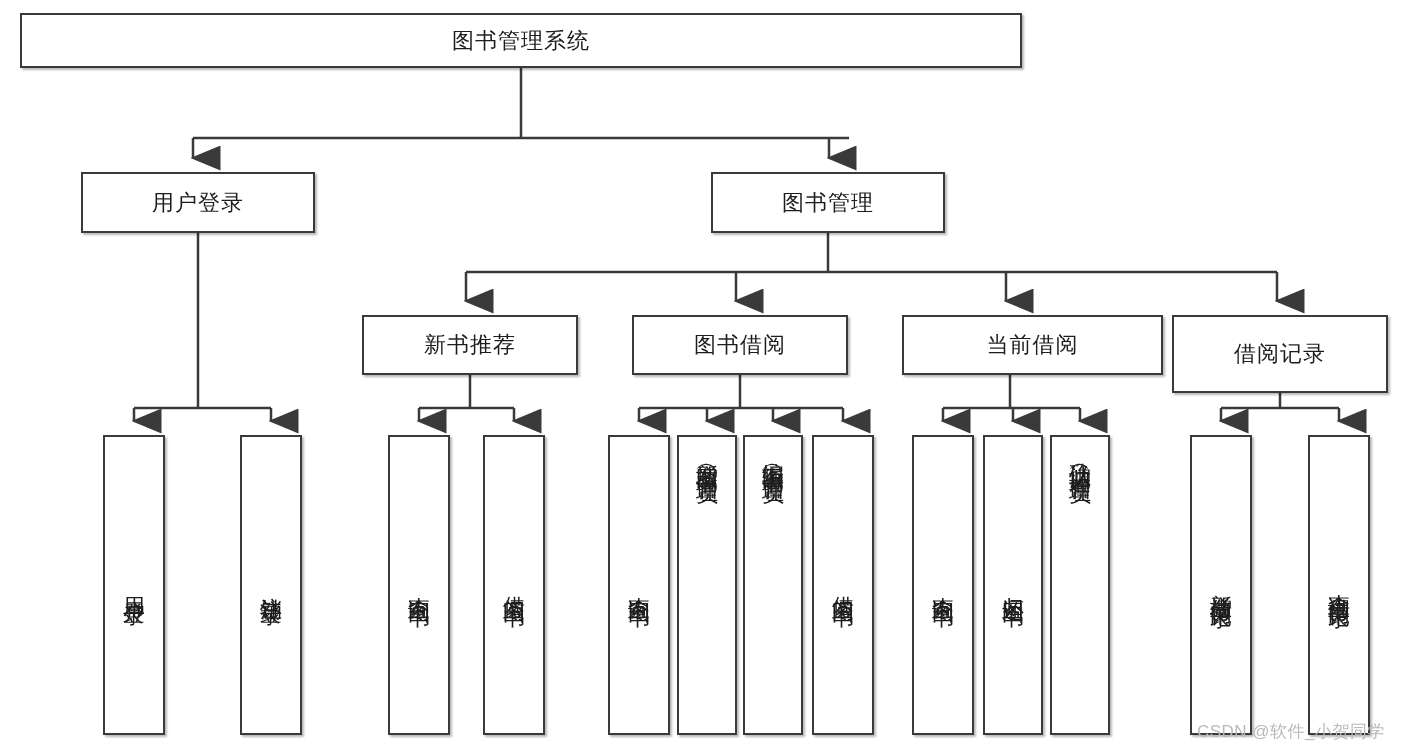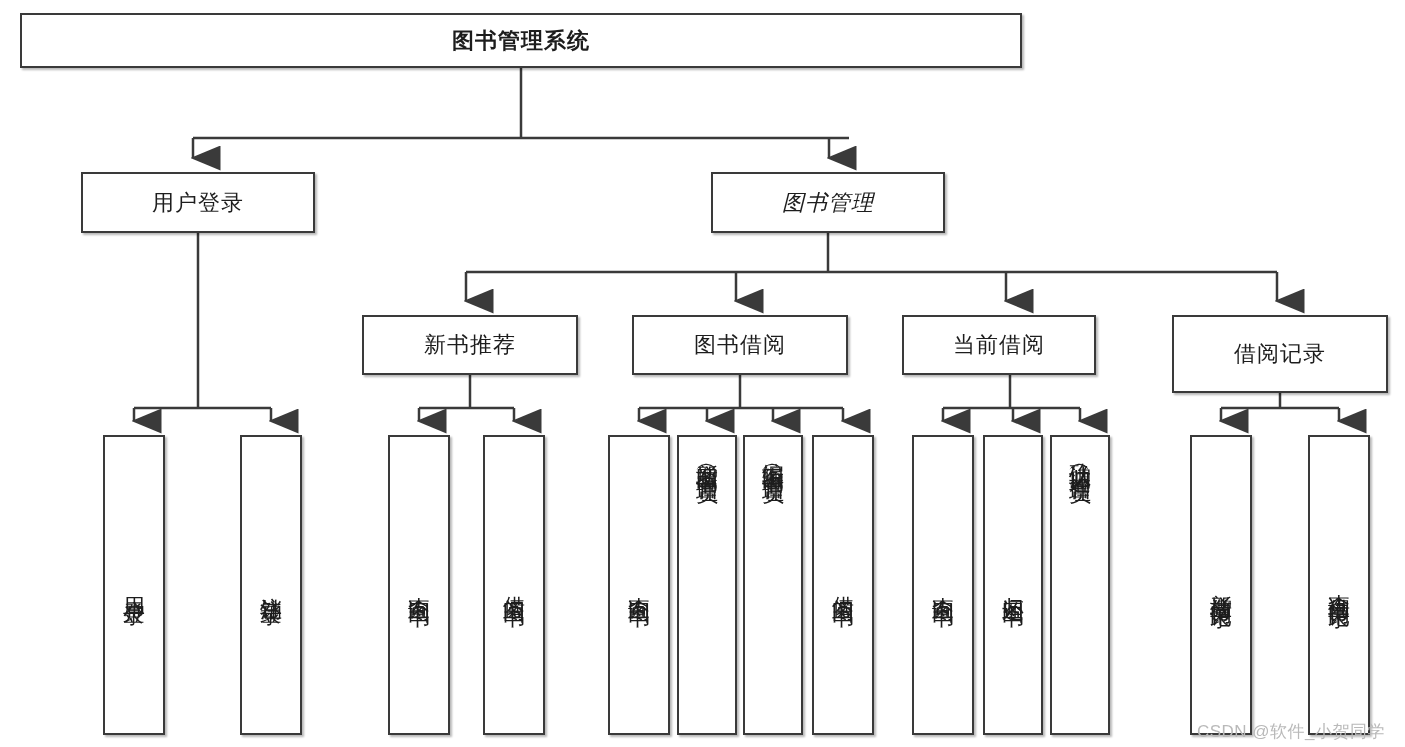--- a/index.html
+++ b/index.html
@@ -32,21 +32,21 @@
     writing-mode:vertical-rl;
     text-orientation:upright;
     font-size:22px;
     letter-spacing:3px;
     justify-content:flex-start;
     align-items:center;
     padding-top:8px;
     line-height:1;
   }
   .node.v.mid{justify-content:center;padding-top:0;}
-  .title{font-size:24px;letter-spacing:2px;font-weight:bold;}
+  .title{font-size:24px;letter-spacing:2px;}
 
   #watermark{
     position:absolute;
     right:20px;
     bottom:4px;
     font-size:17px;
     color:#b9b9b9;
     white-space:nowrap;
     letter-spacing:0.5px;
   }
@@ -102,25 +102,25 @@
       <path d="M1280,375 L1280,408"></path>
       <path d="M1221,408 L1339,408"></path>
       <path d="M1221,408 L1221,421" marker-end="url(#arw)"></path>
       <path d="M1339,408 L1339,421" marker-end="url(#arw)"></path>
     </g>
   </svg>
 
   <div class="node h title" style="left:20px;top:13px;width:1002px;height:55px;">图书管理系统</div>
 
   <div class="node h" style="left:81px;top:172px;width:234px;height:61px;">用户登录</div>
-  <div class="node h" style="left:711px;top:172px;width:234px;height:61px;font-style:italic;">图书管理</div>
+  <div class="node h" style="left:711px;top:172px;width:234px;height:61px;">图书管理</div>
 
   <div class="node h" style="left:632px;top:315px;width:216px;height:60px;">图书借阅</div>
   <div class="node h" style="left:362px;top:315px;width:216px;height:60px;">新书推荐</div>
-  <div class="node h" style="left:902px;top:315px;width:194px;height:60px;">当前借阅</div>
+  <div class="node h" style="left:902px;top:315px;width:261px;height:60px;">当前借阅</div>
   <div class="node h" style="left:1172px;top:315px;width:216px;height:78px;">借阅记录</div>
 
   <div class="node v mid" style="left:103px;top:435px;width:62px;height:300px;">用户登录</div>
   <div class="node v mid" style="left:240px;top:435px;width:62px;height:300px;">注销登录</div>
 
   <div class="node v mid" style="left:388px;top:435px;width:62px;height:300px;">查询图书</div>
   <div class="node v mid" style="left:483px;top:435px;width:62px;height:300px;">借阅图书</div>
 
   <div class="node v mid" style="left:608px;top:435px;width:62px;height:300px;">查询图书</div>
   <div class="node v" style="left:677px;top:435px;width:60px;height:300px;">新增图书（管理员）</div>

